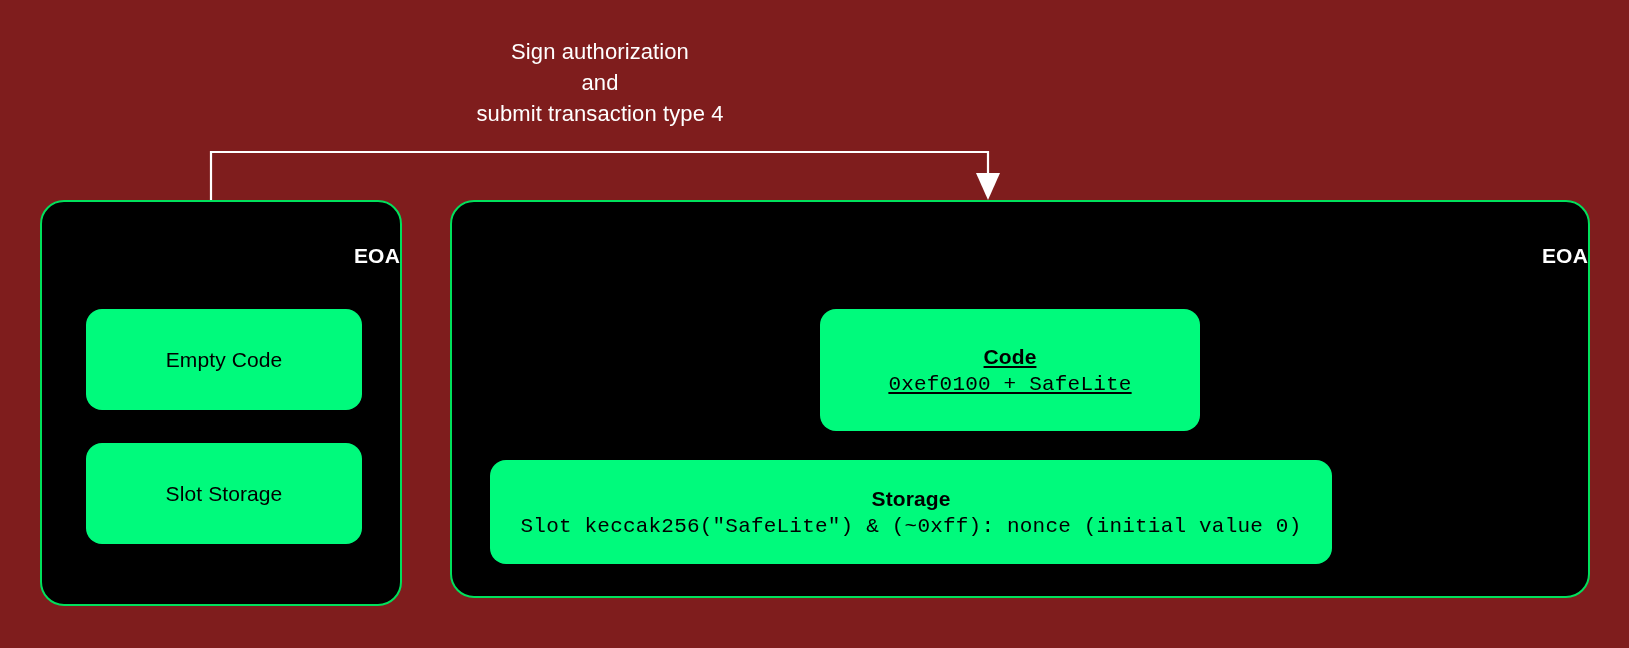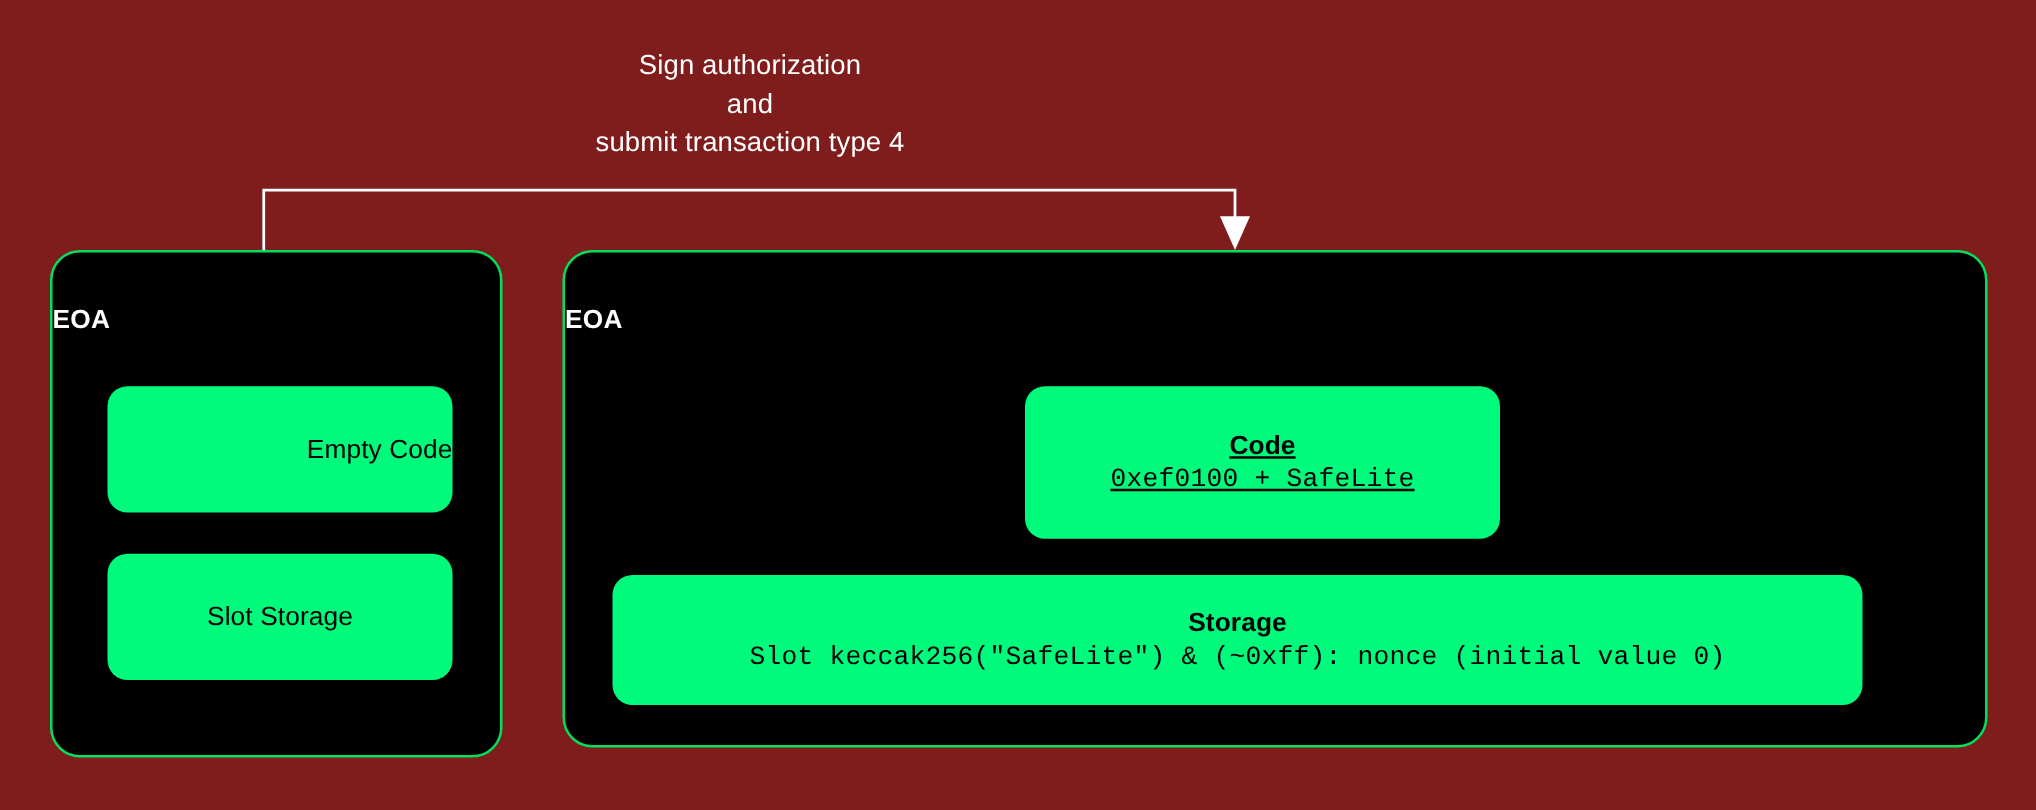--- a/index.html
+++ b/index.html
@@ -55,21 +55,21 @@
     background: #000000;
     box-sizing: border-box;
   }
   .box-left  { left: 40px;  top: 200px; width: 362px; height: 406px; }
   .box-right { left: 450px; top: 200px; width: 1140px; height: 398px; }
 
   .box-title {
     position: absolute;
     left: 0;
     right: 0;
-    text-align: left;
+    text-align: right;
     color: #ffffff;
     font-size: 21px;
     font-weight: 700;
     letter-spacing: 0.2px;
   }
   .box-left  .box-title { top: 42px; }
   .box-right .box-title { top: 42px; }
 
   
   .chip {
@@ -95,26 +95,26 @@
   .chip-mono {
     font-family: "Liberation Mono", "DejaVu Sans Mono", monospace;
     font-size: 21px;
     letter-spacing: 0.2px;
     color: #000000;
     margin-top: 4px;
     white-space: nowrap;
   }
 
   
-  .chip-empty-code    { left: 44px; top: 107px; width: 276px; height: 101px; align-items: flex-end; }
+  .chip-empty-code    { left: 44px; top: 107px; width: 276px; height: 101px; }
   .chip-empty-storage { left: 44px; top: 241px; width: 276px; height: 101px; }
 
   
   .chip-code    { left: 368px; top: 107px; width: 380px; height: 122px; text-decoration: underline; }
-  .chip-storage { left: 38px;  top: 258px; width: 1000px; height: 104px; }
+  .chip-storage { left: 38px;  top: 258px; width: 842px; height: 104px; }
 </style>
 </head>
 <body>
 
 <div class="stage">
 
   <div class="caption">Sign authorization
 and
 submit transaction type 4</div>
 

